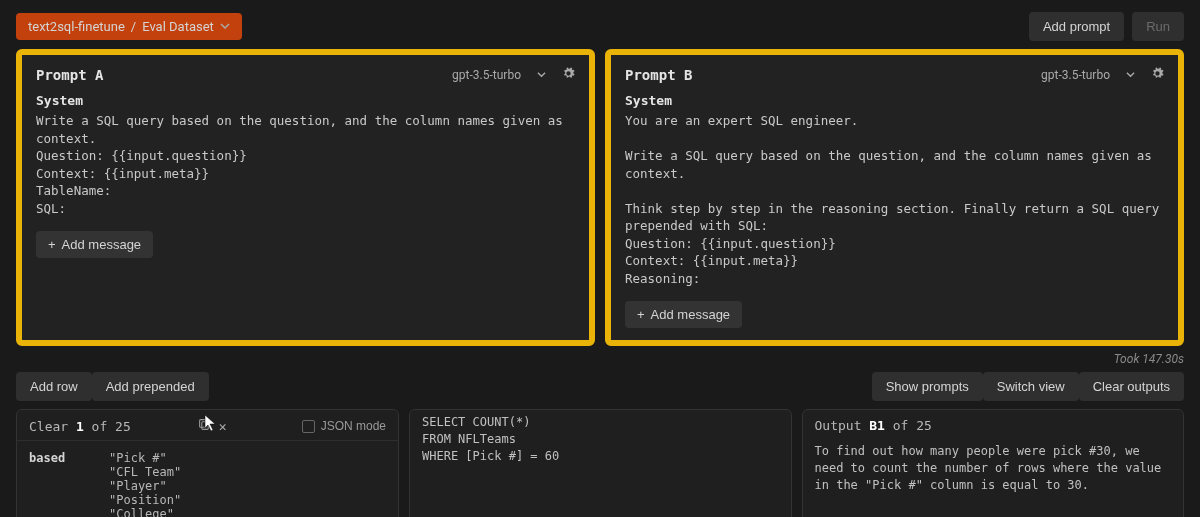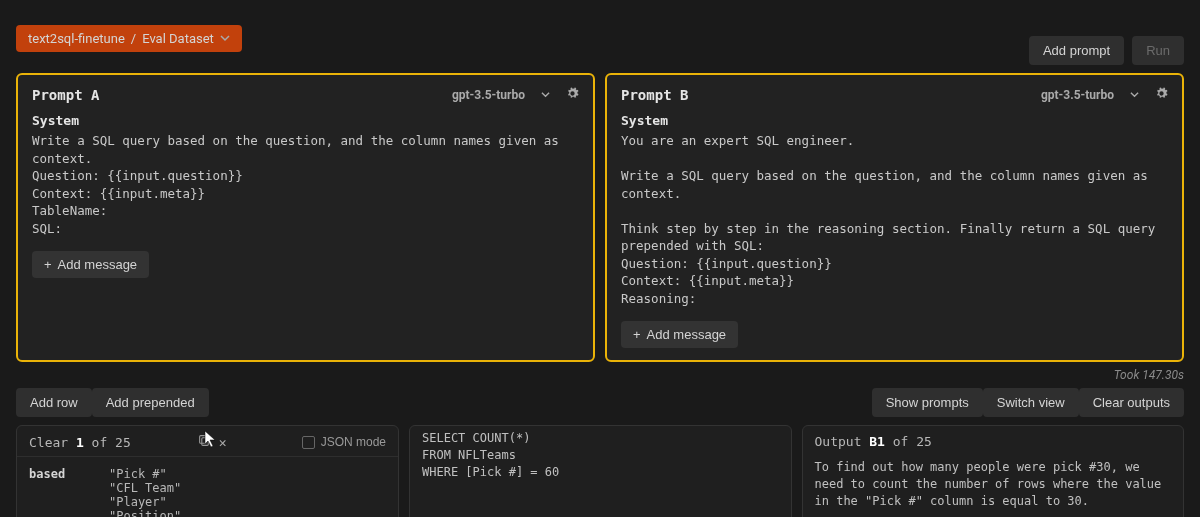--- a/index.html
+++ b/index.html
@@ -21,40 +21,40 @@
   .breadcrumb {
     background: #c2410c;
     padding: 6px 12px;
     border-radius: 4px;
     display: inline-flex;
     align-items: center;
     gap: 6px;
     cursor: pointer;
     font-size: 13px;
   }
-  .top-actions { display: flex; gap: 8px; align-items: center; margin-top: 24px; }
+  .top-actions { display: flex; gap: 8px; align-items: center; }
   .btn {
     background: #2f2f2f;
     border: none;
     color: #d4d4d4;
     padding: 7px 14px;
     border-radius: 4px;
     cursor: pointer;
     font-size: 13px;
   }
   .btn-disabled { color: #6b6b6b; }
   .prompts-row {
     display: flex;
     gap: 10px;
     padding: 0 16px;
   }
   .prompt-card {
     flex: 1;
     background: #222;
-    border: 2px solid #eab308;
+    border: 6px solid #eab308;
     border-radius: 6px;
     padding: 12px 14px;
     min-height: 210px;
     position: relative;
   }
   .prompt-header {
     display: flex;
     justify-content: space-between;
     align-items: center;
     margin-bottom: 10px;
@@ -64,21 +64,20 @@
     font-size: 14px;
     font-weight: 600;
     color: #e5e5e5;
   }
   .model-sel {
     display: inline-flex;
     align-items: center;
     gap: 16px;
     font-size: 12px;
     color: #aaa;
-    font-weight: bold;
   }
   .role-label {
     font-family: "SFMono-Regular", Consolas, monospace;
     font-size: 13px;
     font-weight: 600;
     color: #e5e5e5;
     margin-bottom: 4px;
   }
   .prompt-body {
     font-family: "SFMono-Regular", Consolas, monospace;

